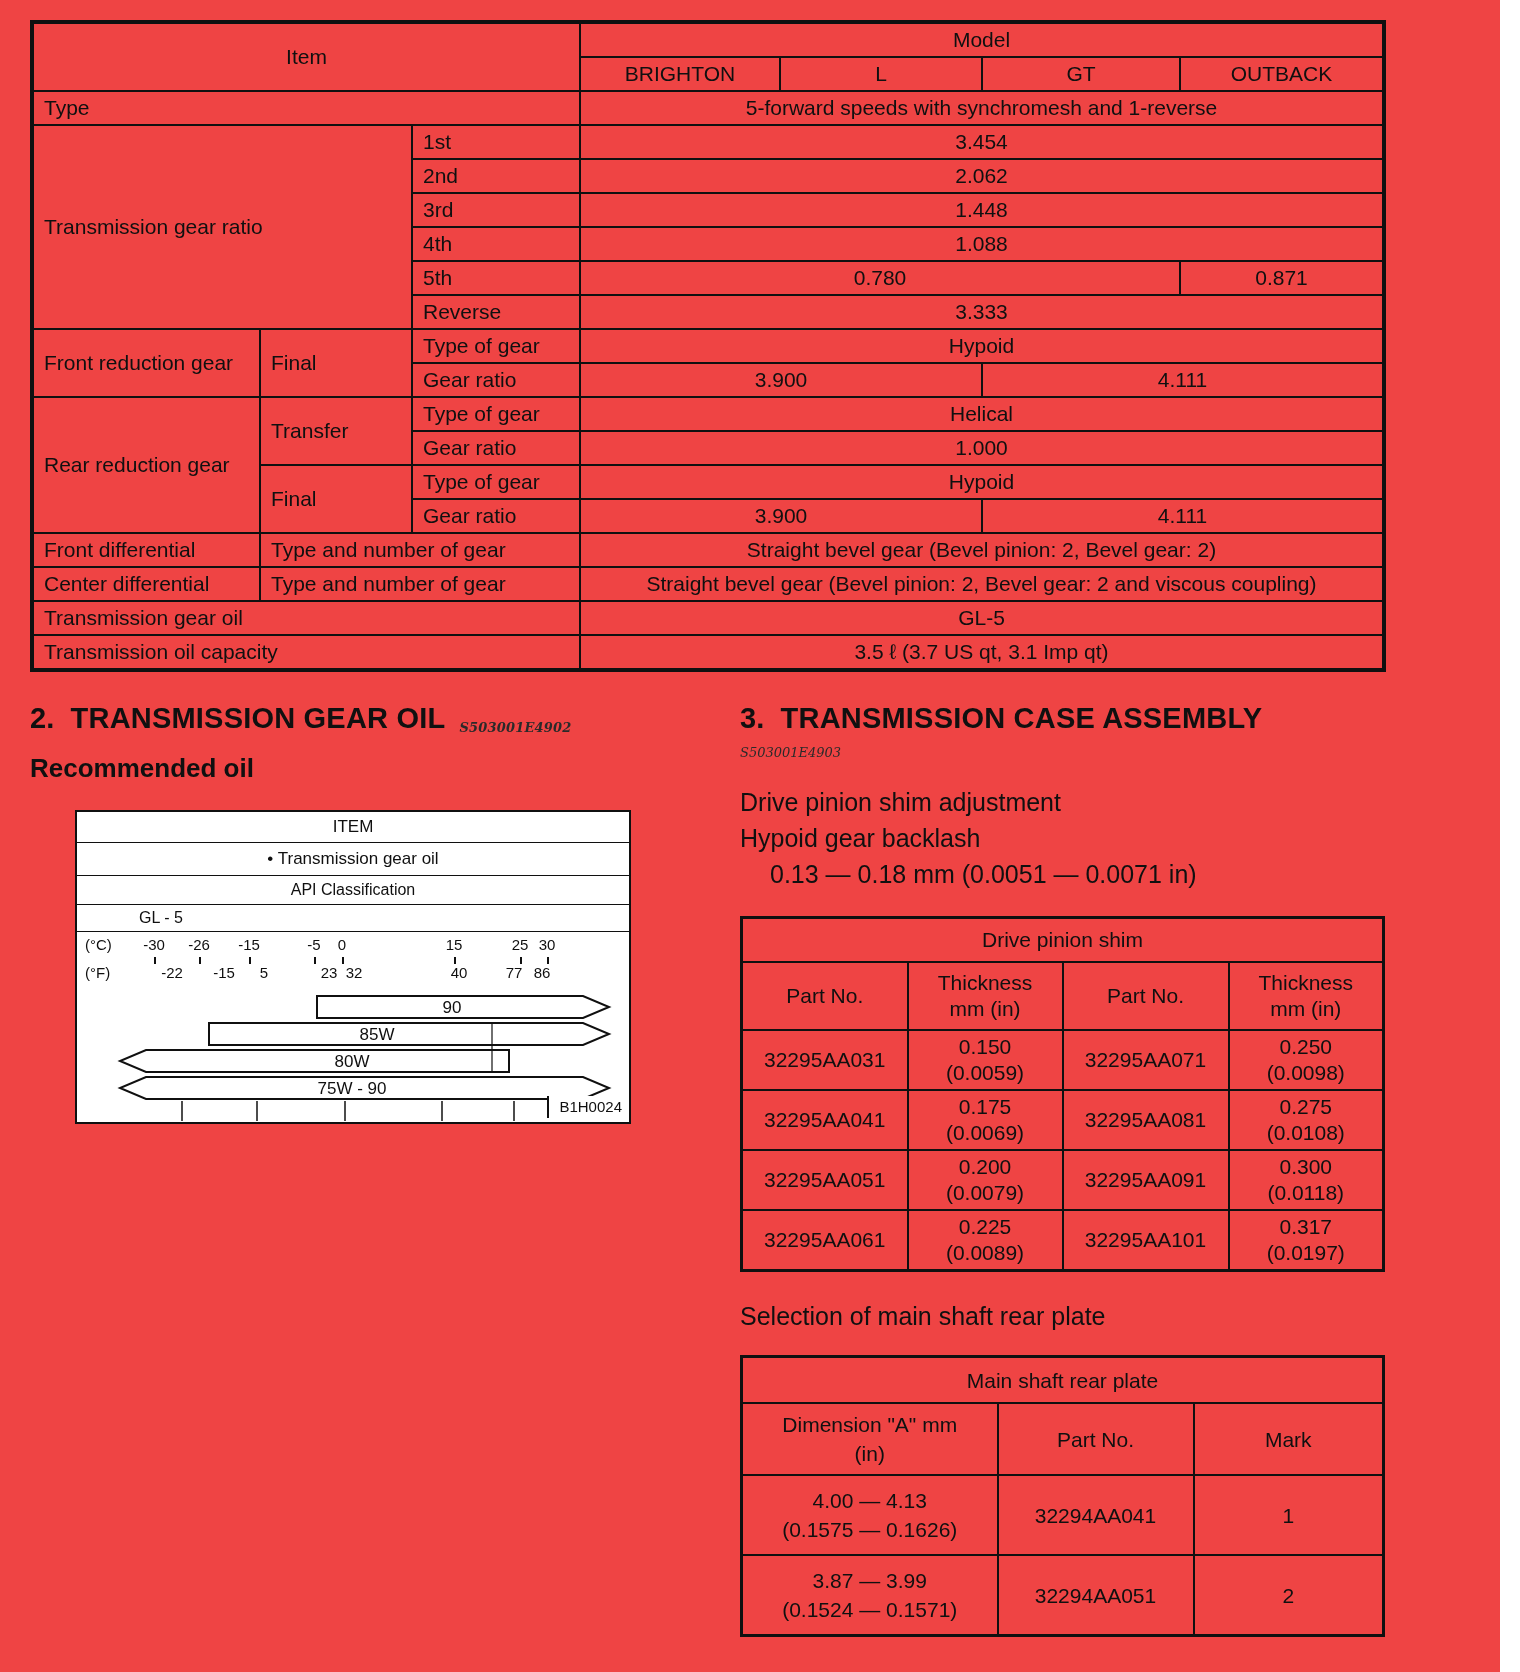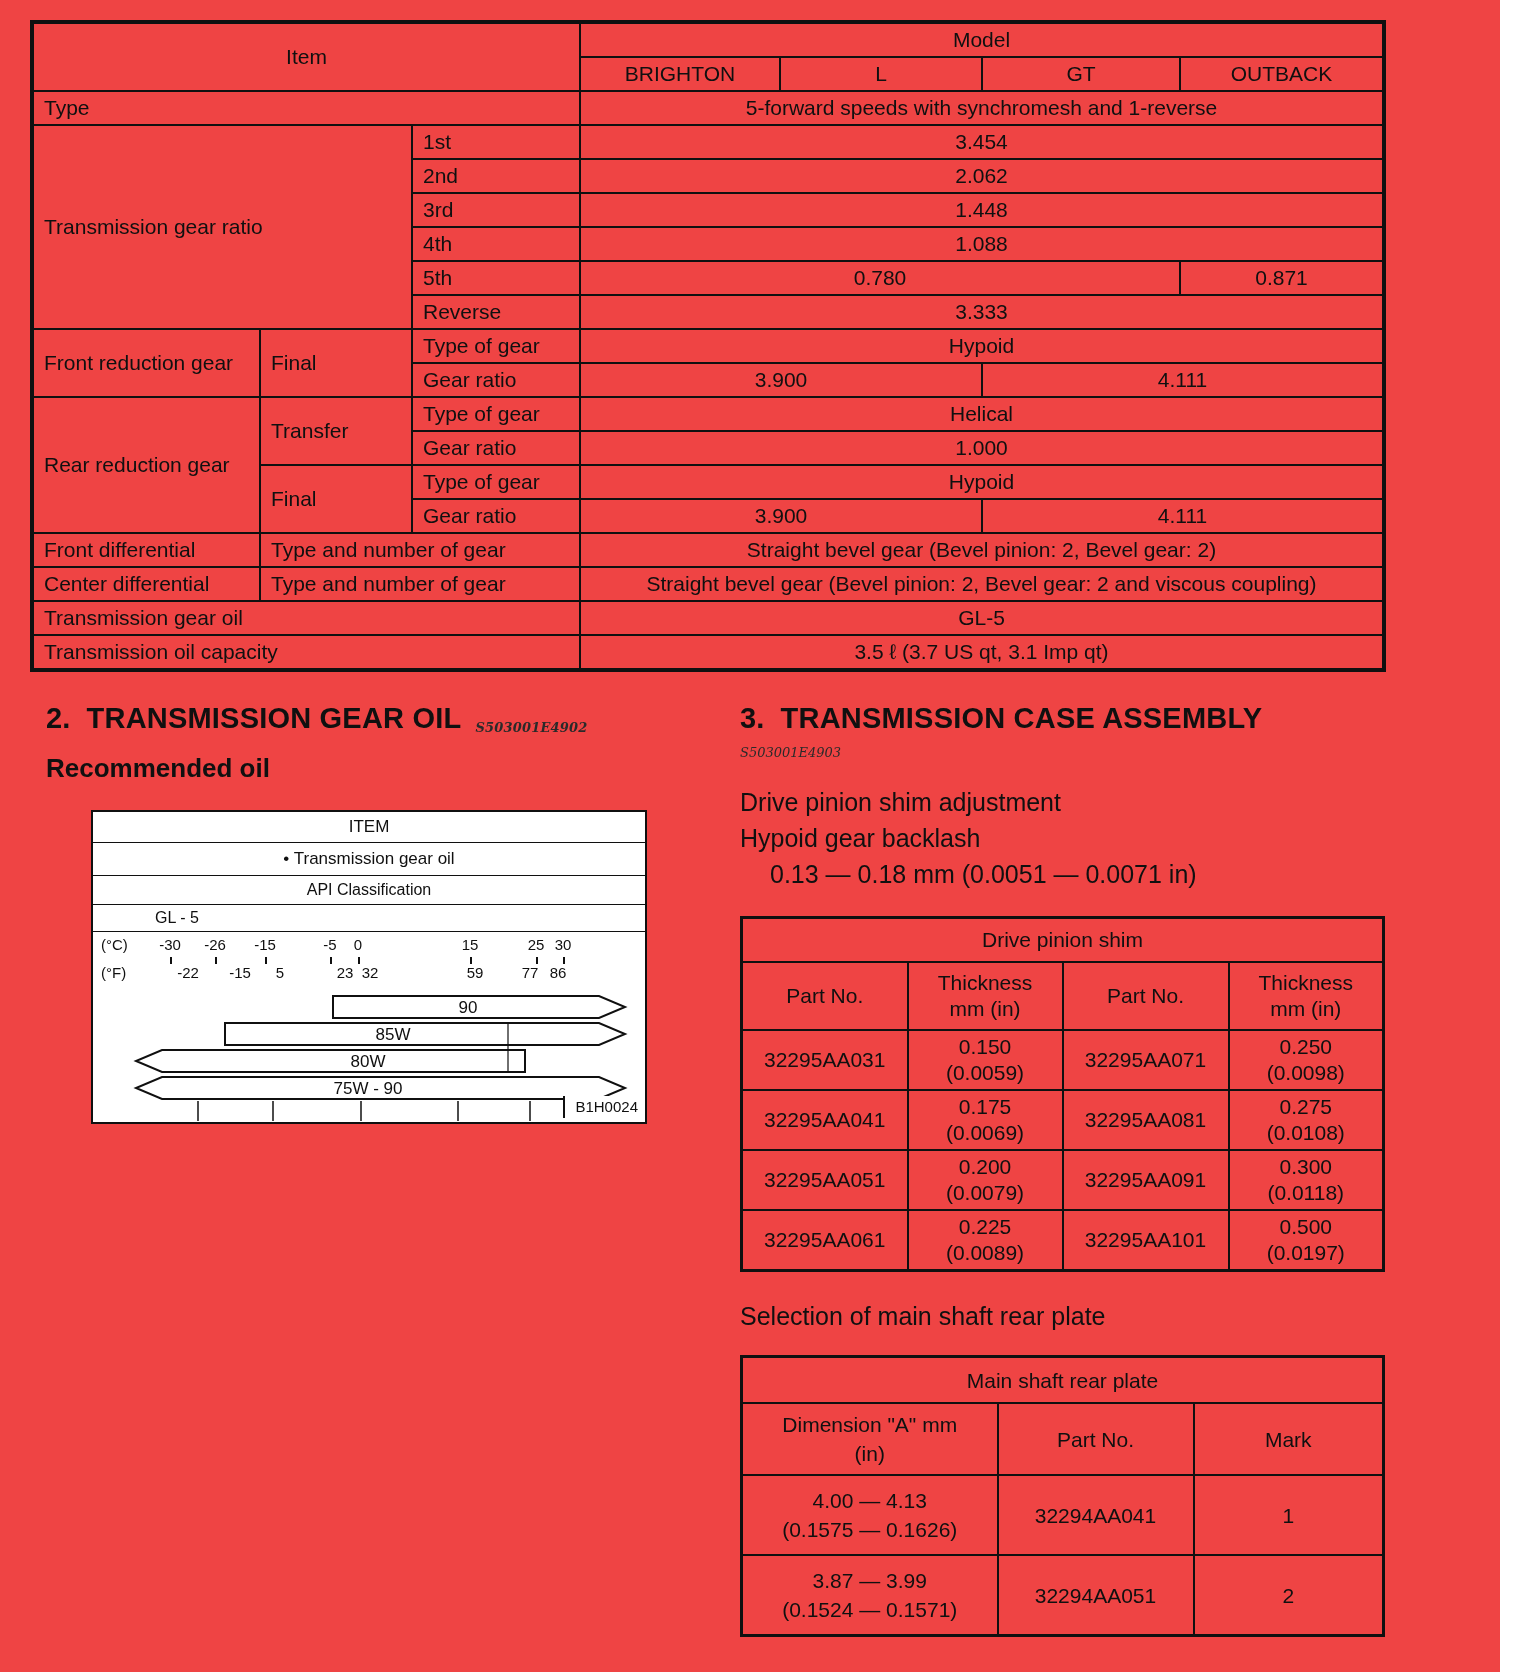--- a/index.html
+++ b/index.html
@@ -8,21 +8,21 @@
 
   
   .spec-wrap{position:absolute;top:20px;left:30px;}
   table.spec{border-collapse:collapse;table-layout:fixed;width:1352px;border:4px solid #101010;}
   table.spec td{border:2px solid #101010;font-size:21px;line-height:26px;padding:3px 10px;vertical-align:middle;overflow:hidden;}
   table.spec tr{height:34px;}
   .c{text-align:center;}
   .l{text-align:left;}
 
   
-  .col-left{position:absolute;top:702px;left:46px;width:648px;}
+  .col-left{position:absolute;top:702px;left:30px;width:648px;}
   .col-right{position:absolute;top:702px;left:740px;width:642px;}
 
   .sec-head{font-size:29px;font-weight:bold;white-space:nowrap;letter-spacing:.2px;}
   .sec-num{margin-right:16px;}
   .sec-code{font-family:"DejaVu Serif",serif;font-style:italic;font-size:13px;color:#2a2a2a;}
   .sec-code.inline{margin-left:14px;position:relative;top:4px;}
   .sec-code.block{margin-top:10px;}
   .sub-head{font-size:26px;font-weight:bold;margin-top:18px;}
 
   
@@ -200,21 +200,21 @@
         <div class="tickmark" style="left:377px"></div>
         <div class="tickmark" style="left:443px"></div>
         <div class="tickmark" style="left:470px"></div>
 
         <span class="unit f-unit">(°F)</span>
         <span class="tickval ff" style="left:95px">-22</span>
         <span class="tickval ff" style="left:147px">-15</span>
         <span class="tickval ff" style="left:187px">5</span>
         <span class="tickval ff" style="left:252px">23</span>
         <span class="tickval ff" style="left:277px">32</span>
-        <span class="tickval ff" style="left:382px">59</span>
+        <span class="tickval ff" style="left:382px">40</span>
         <span class="tickval ff" style="left:437px">77</span>
         <span class="tickval ff" style="left:465px">86</span>
       </div>
 
       <div class="bars">
         <svg width="548" height="132" viewBox="0 0 548 132">
           <polygon points="240,6 506,6 532,17 506,28 240,28" fill="#fff" stroke="#101010" stroke-width="2"></polygon>
           <polygon points="132,33 506,33 532,44 506,55 132,55" fill="#fff" stroke="#101010" stroke-width="2"></polygon>
           <polygon points="69,60 432,60 432,82 69,82 43,71" fill="#fff" stroke="#101010" stroke-width="2"></polygon>
           <polygon points="69,87 506,87 532,98 506,109 69,109 43,98" fill="#fff" stroke="#101010" stroke-width="2"></polygon>
@@ -306,21 +306,21 @@
           </td>
         </tr>
         <tr>
           <td>32295AA061</td>
           <td>
             <div>0.225</div>
             <div>(0.0089)</div>
           </td>
           <td>32295AA101</td>
           <td>
-            <div>0.500</div>
+            <div>0.317</div>
             <div>(0.0197)</div>
           </td>
         </tr>
       </tbody>
     </table>
 
     <div class="selection-head">Selection of main shaft rear plate</div>
 
     <table class="dtable plate">
       <colgroup>

